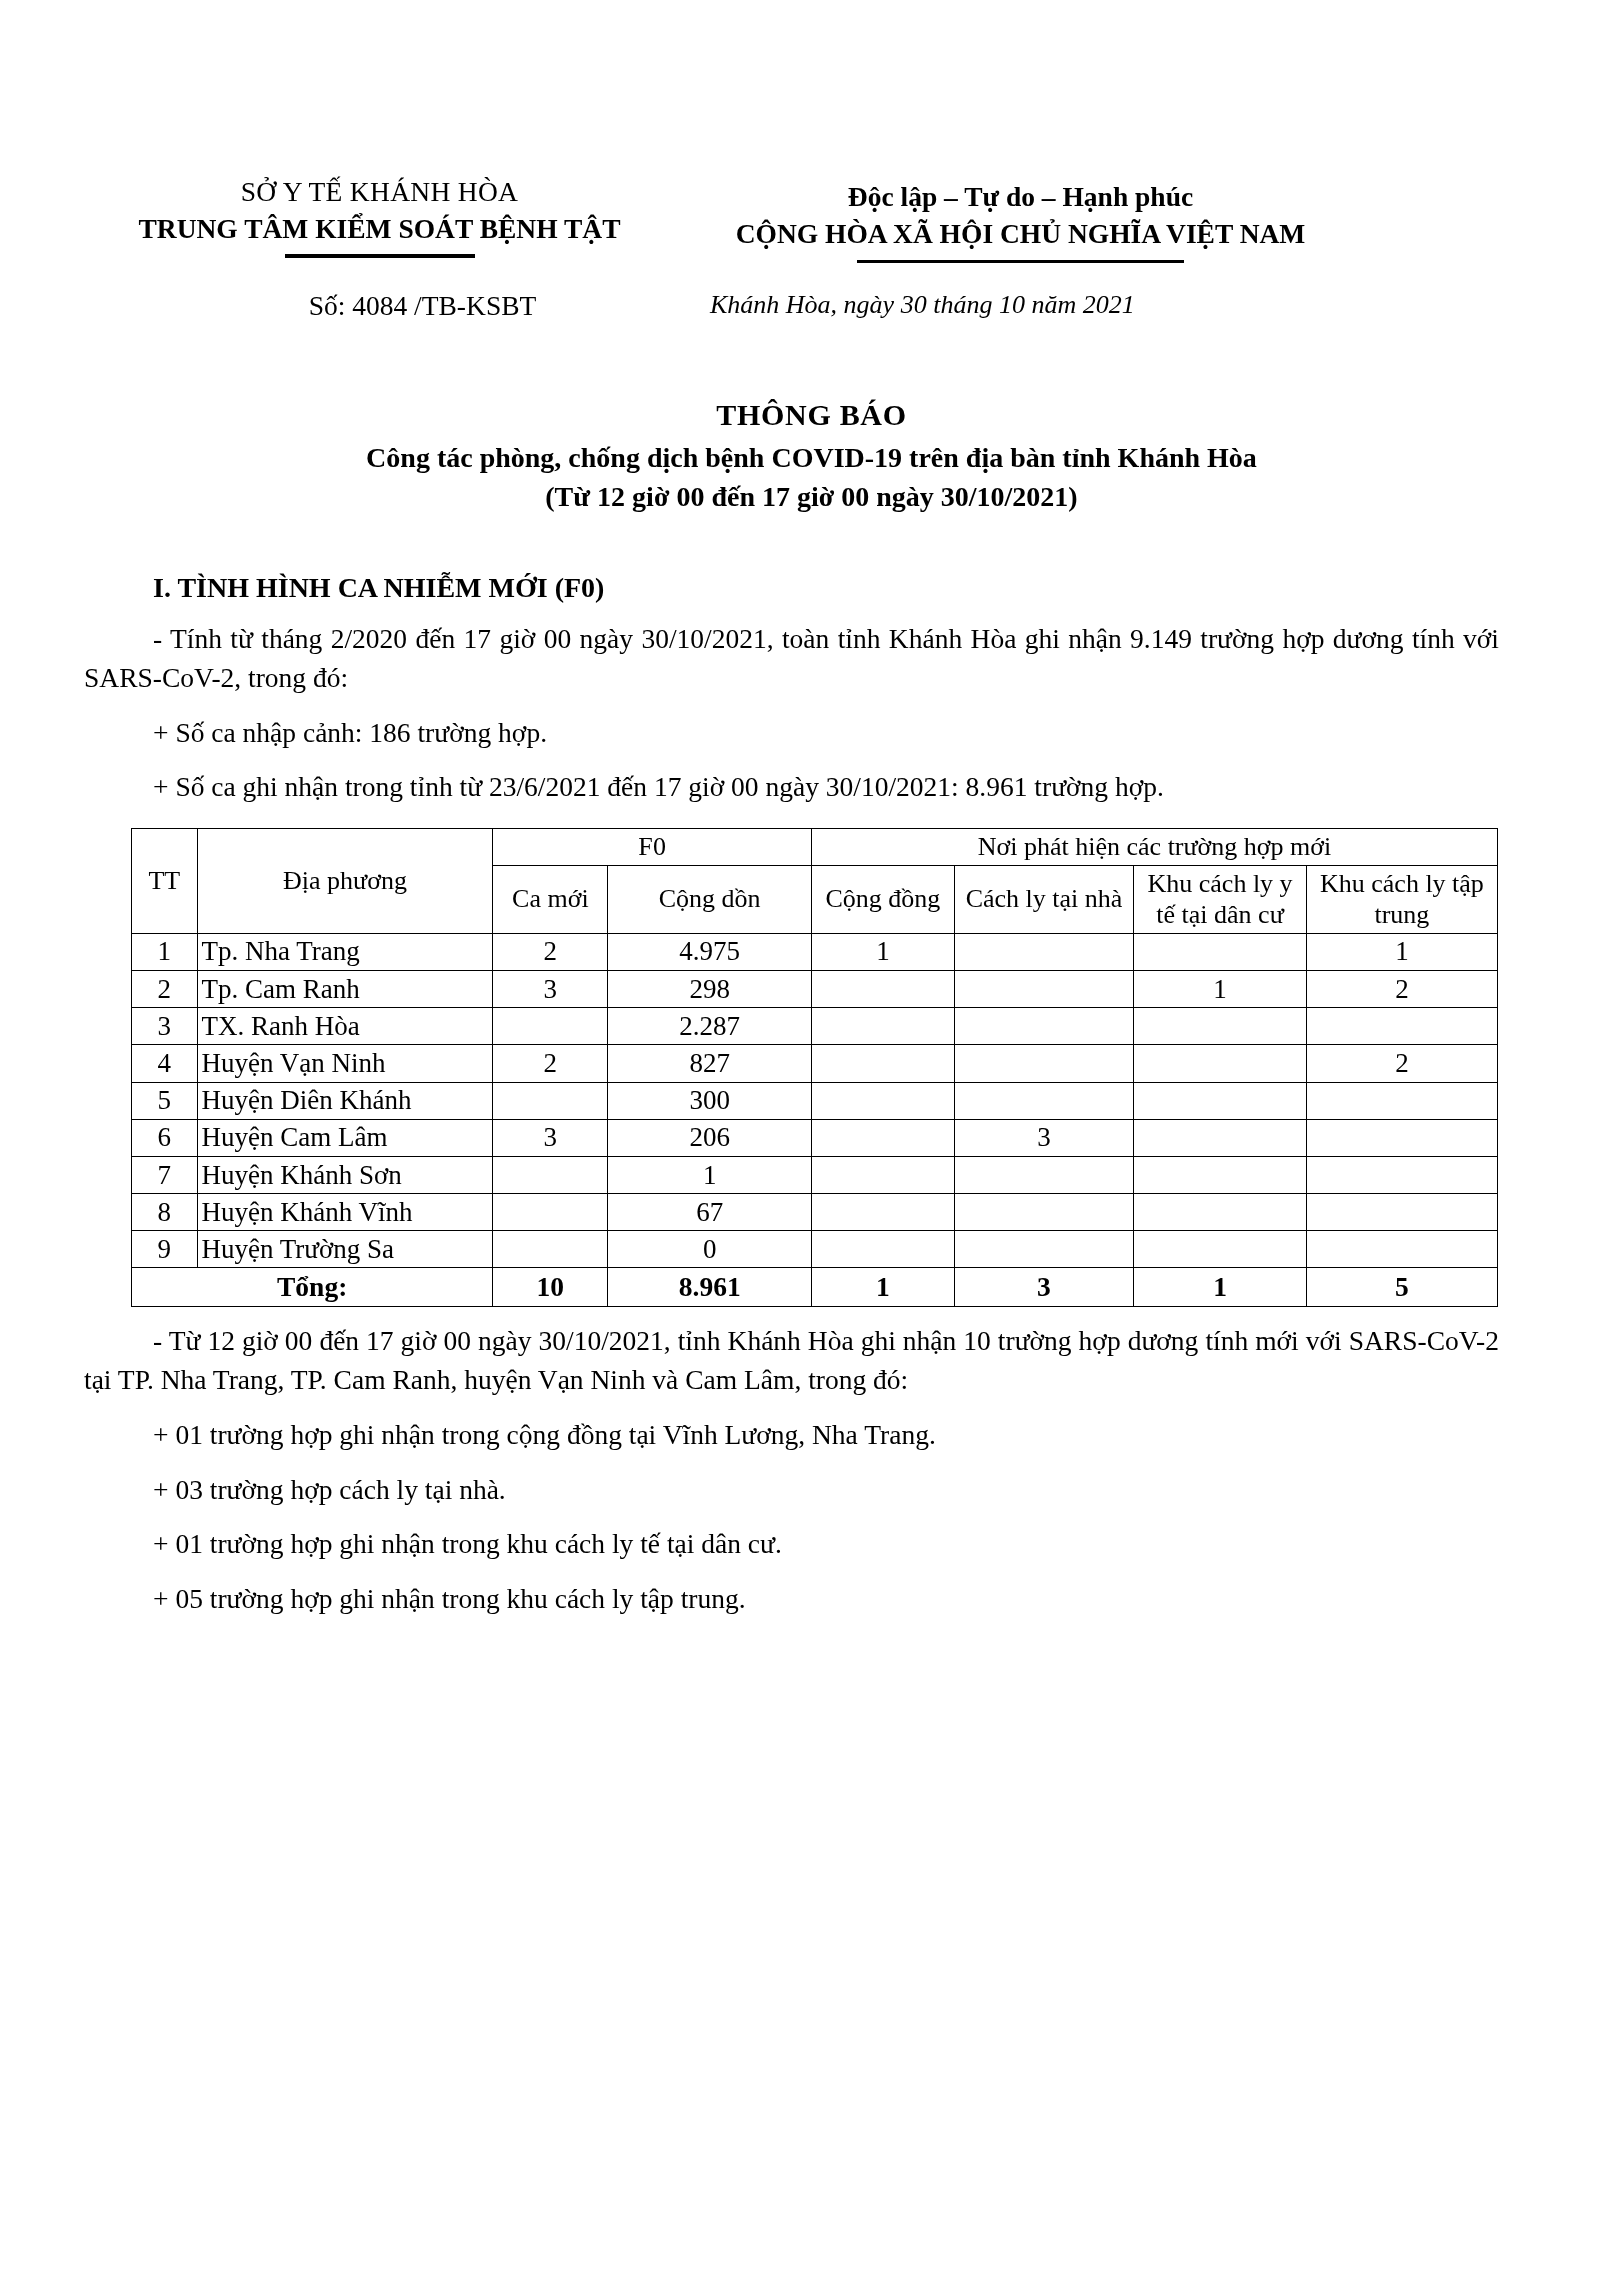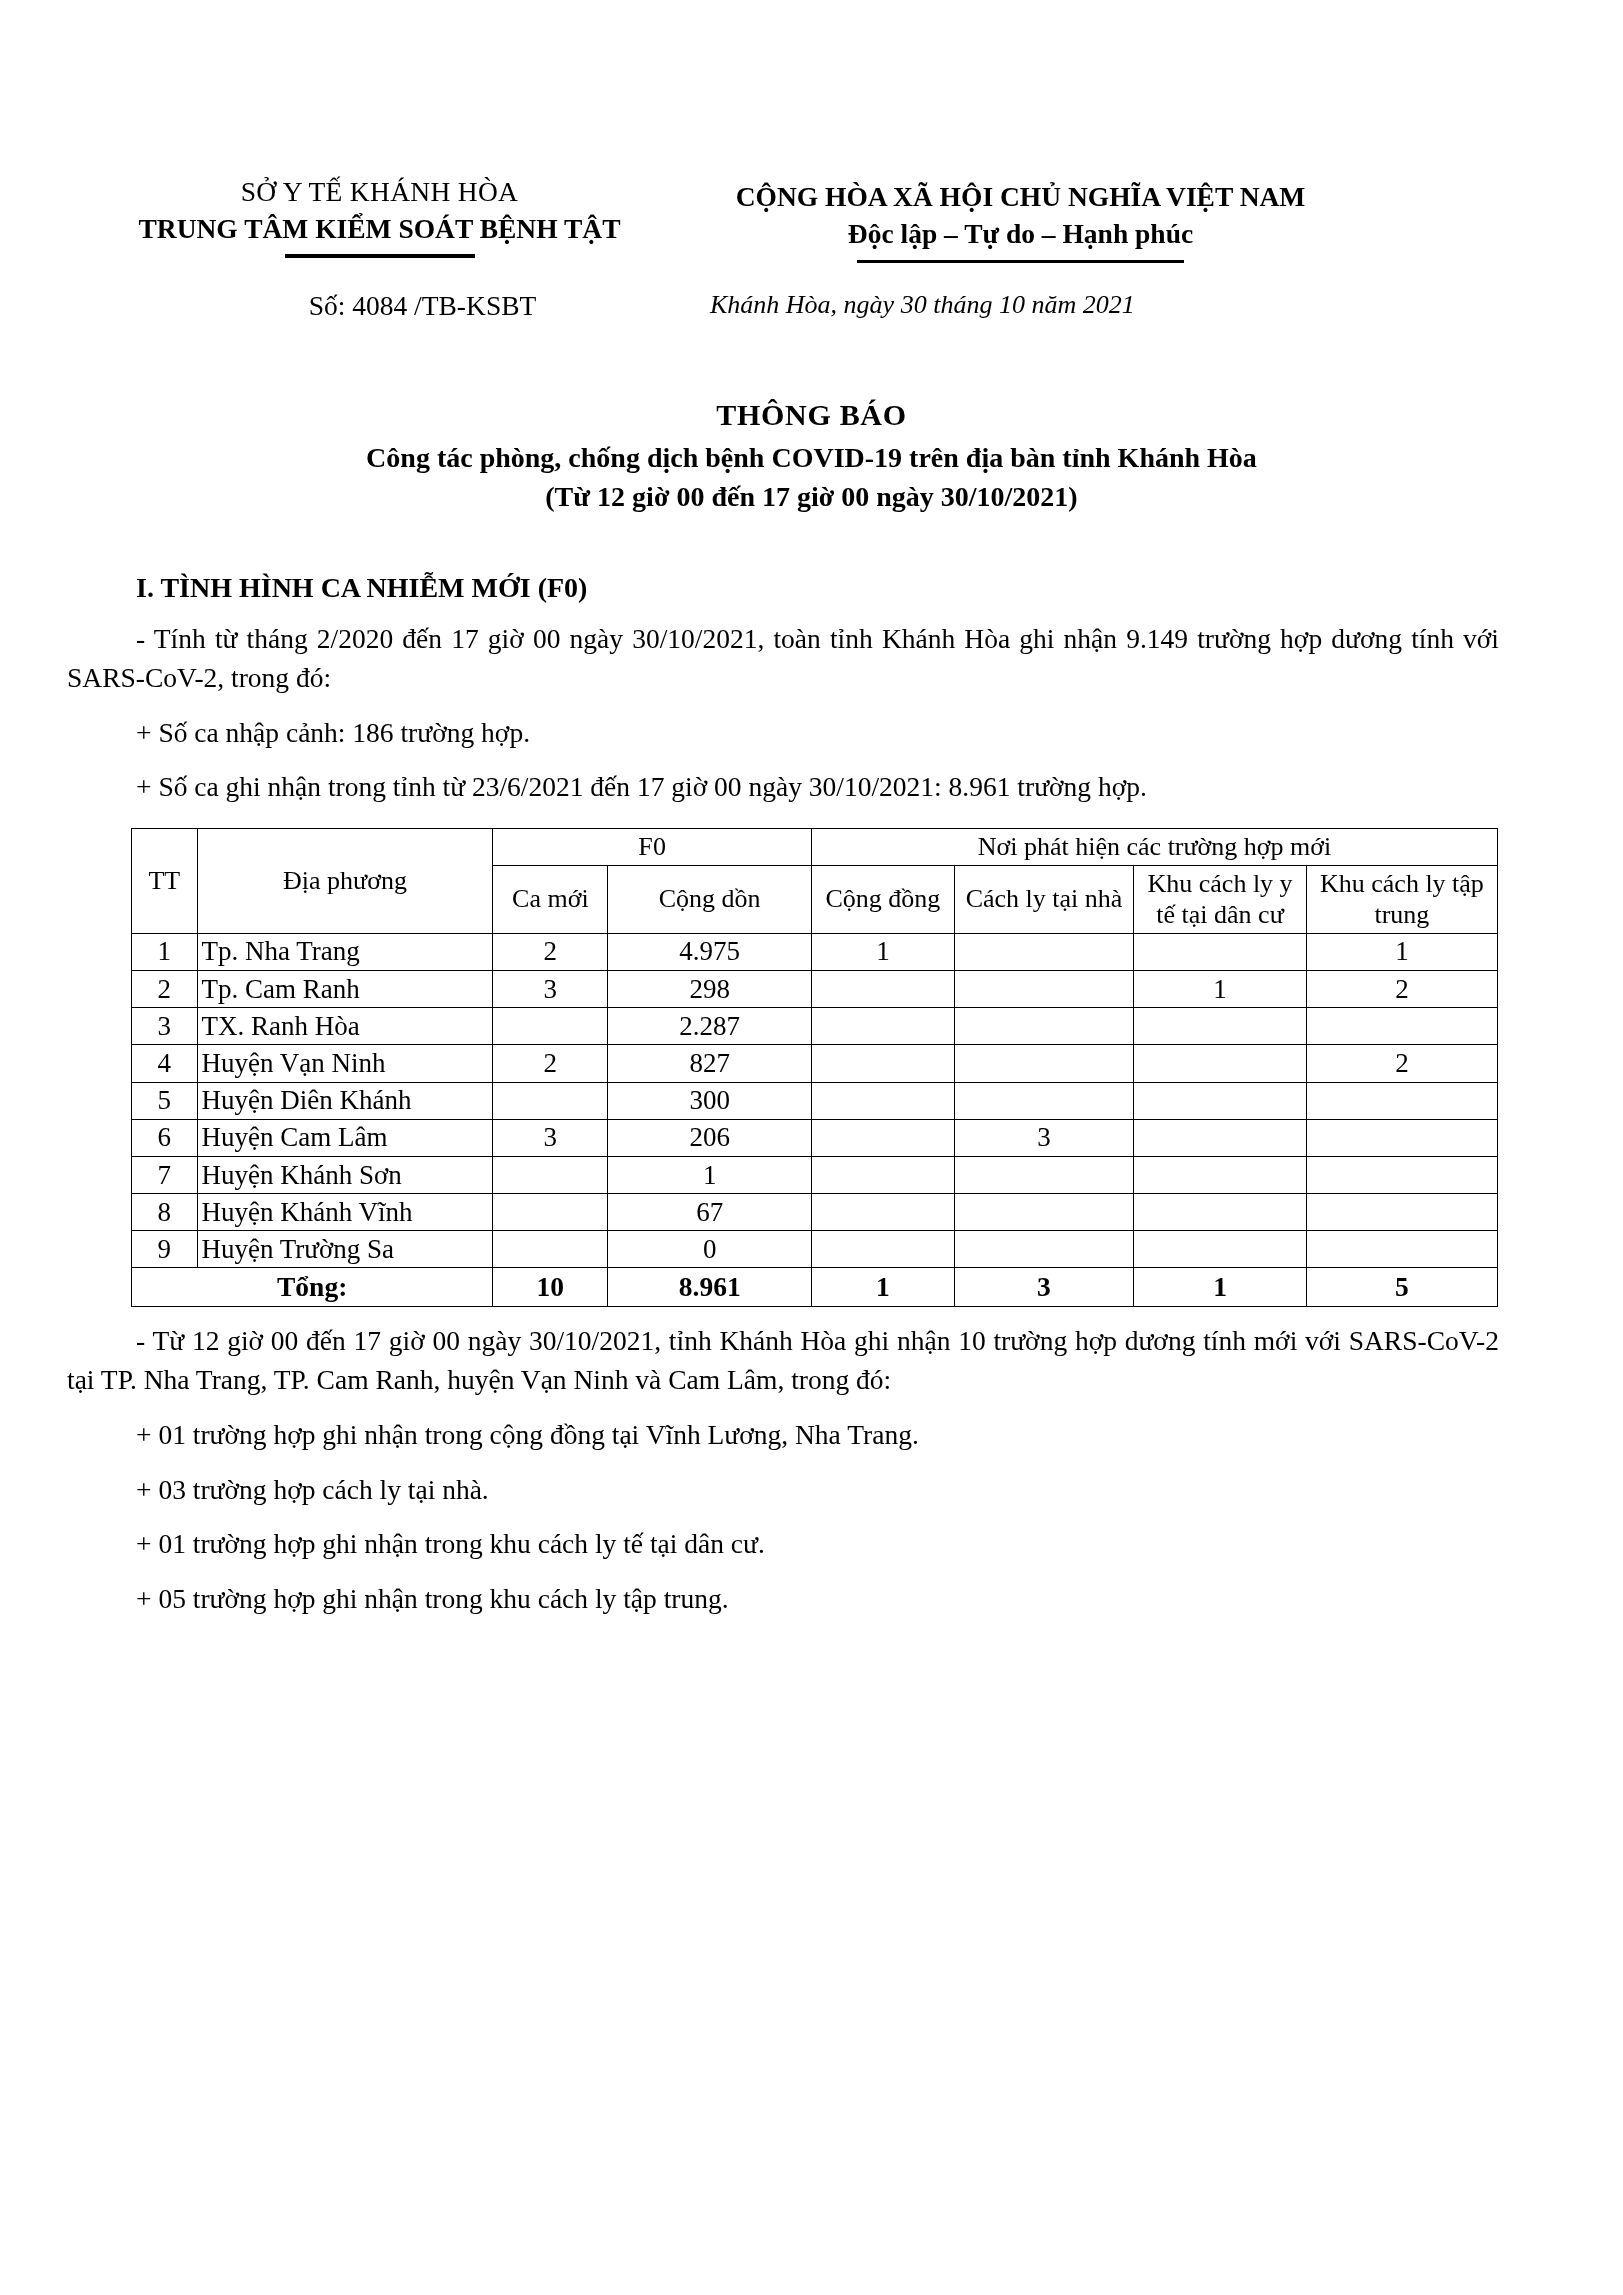--- a/index.html
+++ b/index.html
@@ -98,21 +98,21 @@
     margin-top: 9.2px;
   }
   .title-sub2 {
     font-size: 28px;
     font-weight: bold;
     margin-top: 7.9px;
   }
 
   
   .content {
-    margin: 0 124px 0 67px;
+    margin: 0 124px 0 84px;
   }
   .section-heading {
     font-size: 28px;
     font-weight: bold;
     margin-top: 59px;
     margin-left: 69px;
   }
   p.body-para {
     font-size: 27.5px;
     line-height: 1.42;
@@ -181,22 +181,22 @@
 
 <div class="page">
 
   <div class="doc-header">
     <div class="hdr-col-left">
       <div class="hdr-line1">SỞ Y TẾ KHÁNH HÒA</div>
       <div class="hdr-line2">TRUNG TÂM KIỂM SOÁT BỆNH TẬT</div>
       <div class="hdr-rule rule-left"></div>
     </div>
     <div class="hdr-col-right">
+      <div class="hdr-line2">Độc lập – Tự do – Hạnh phúc</div>
       <div class="hdr-line2">CỘNG HÒA XÃ HỘI CHỦ NGHĨA VIỆT NAM</div>
-      <div class="hdr-line2">Độc lập – Tự do – Hạnh phúc</div>
       <div class="hdr-rule rule-right"></div>
     </div>
   </div>
 
   <div class="hdr-row2">
     <div class="so-hieu">Số:  4084  /TB-KSBT</div>
     <div class="date-line">Khánh Hòa, ngày   30  tháng 10 năm 2021</div>
   </div>
 
   <div class="title-block">

